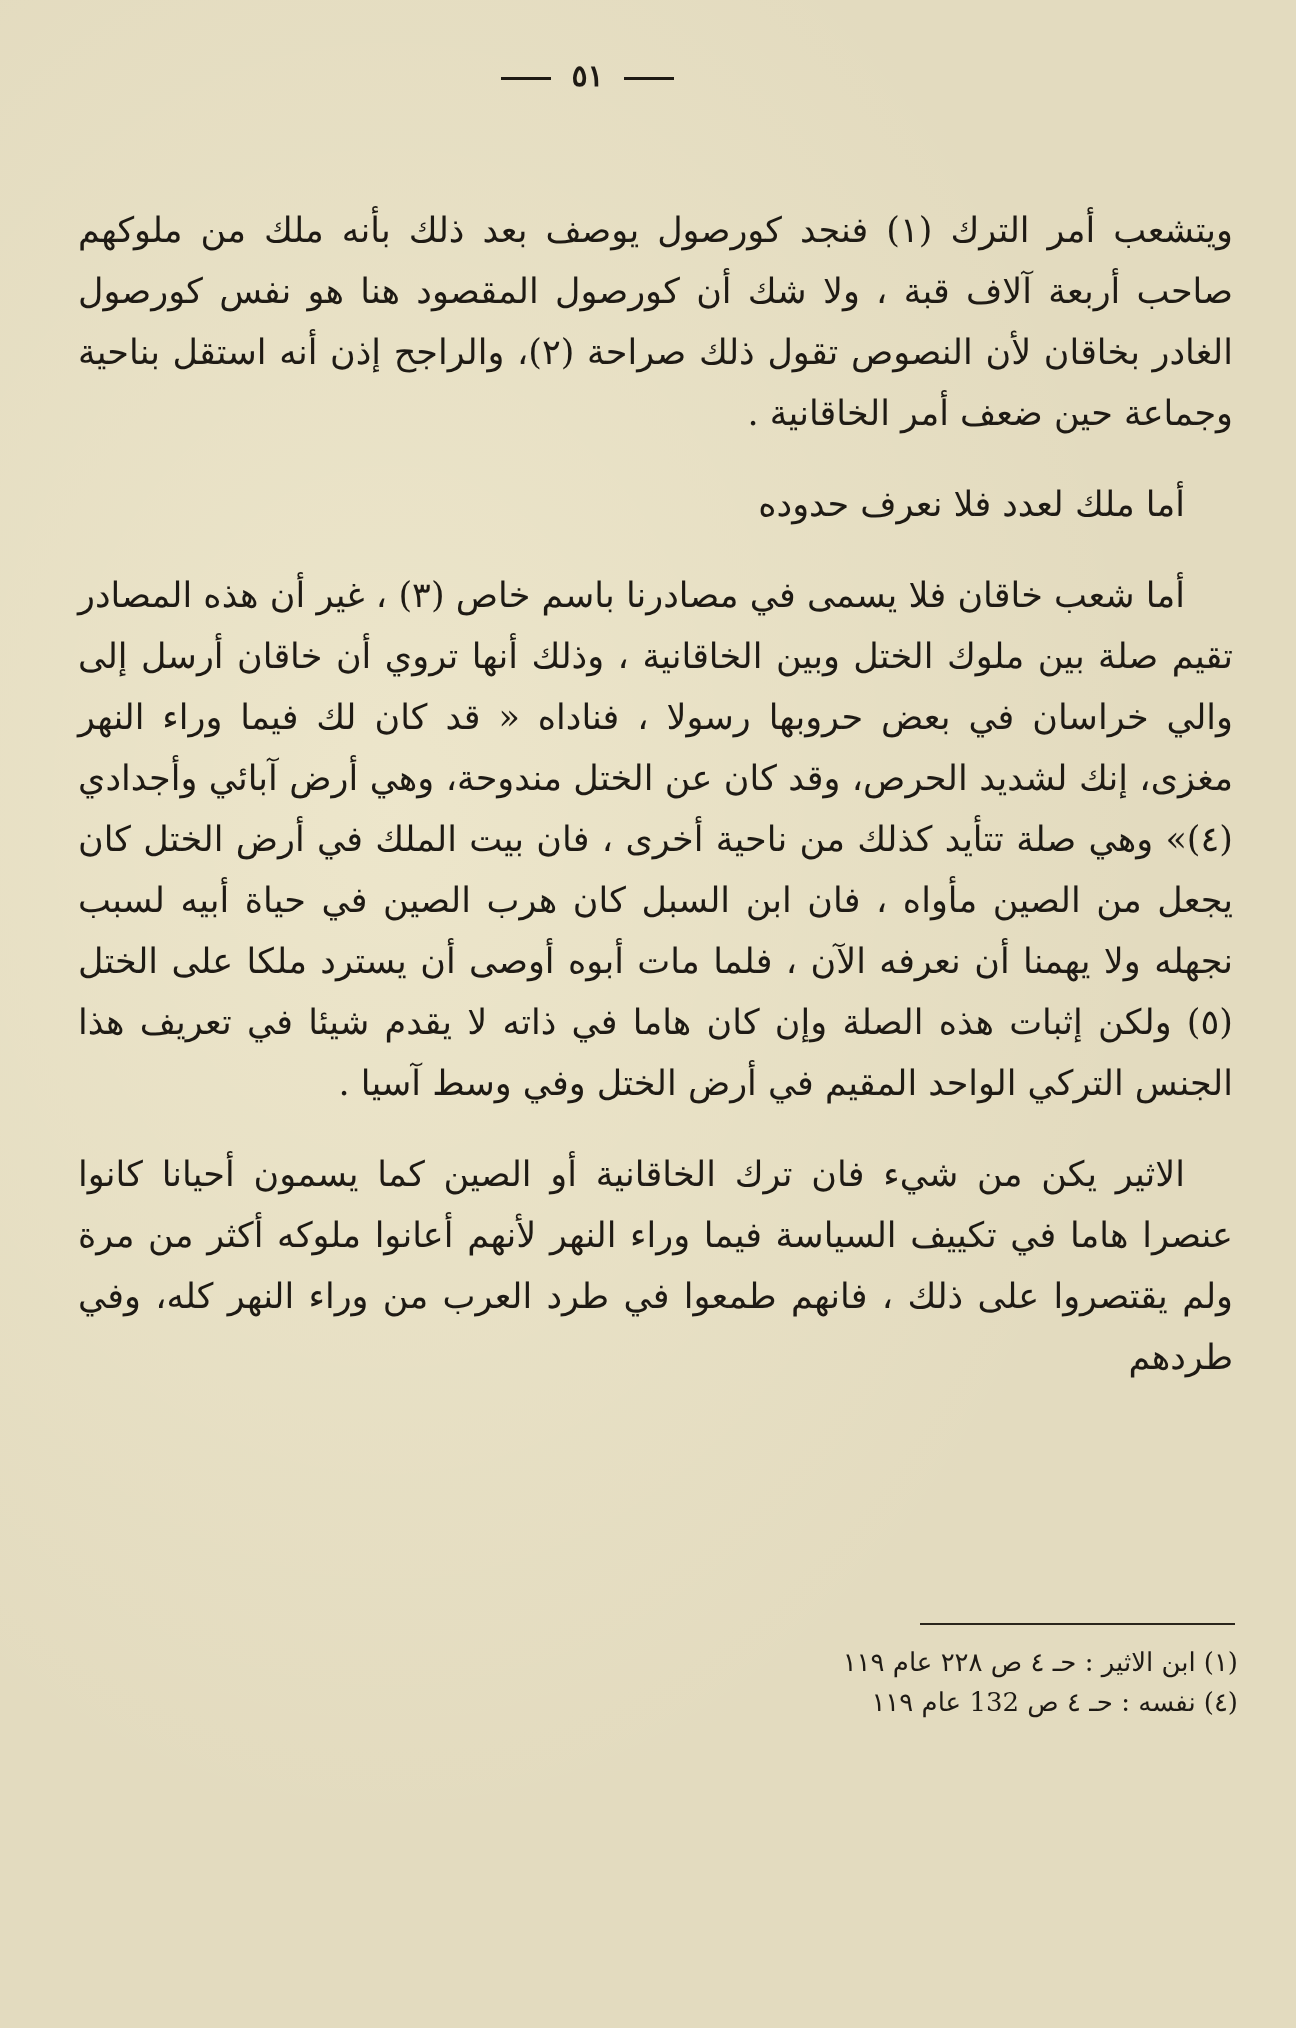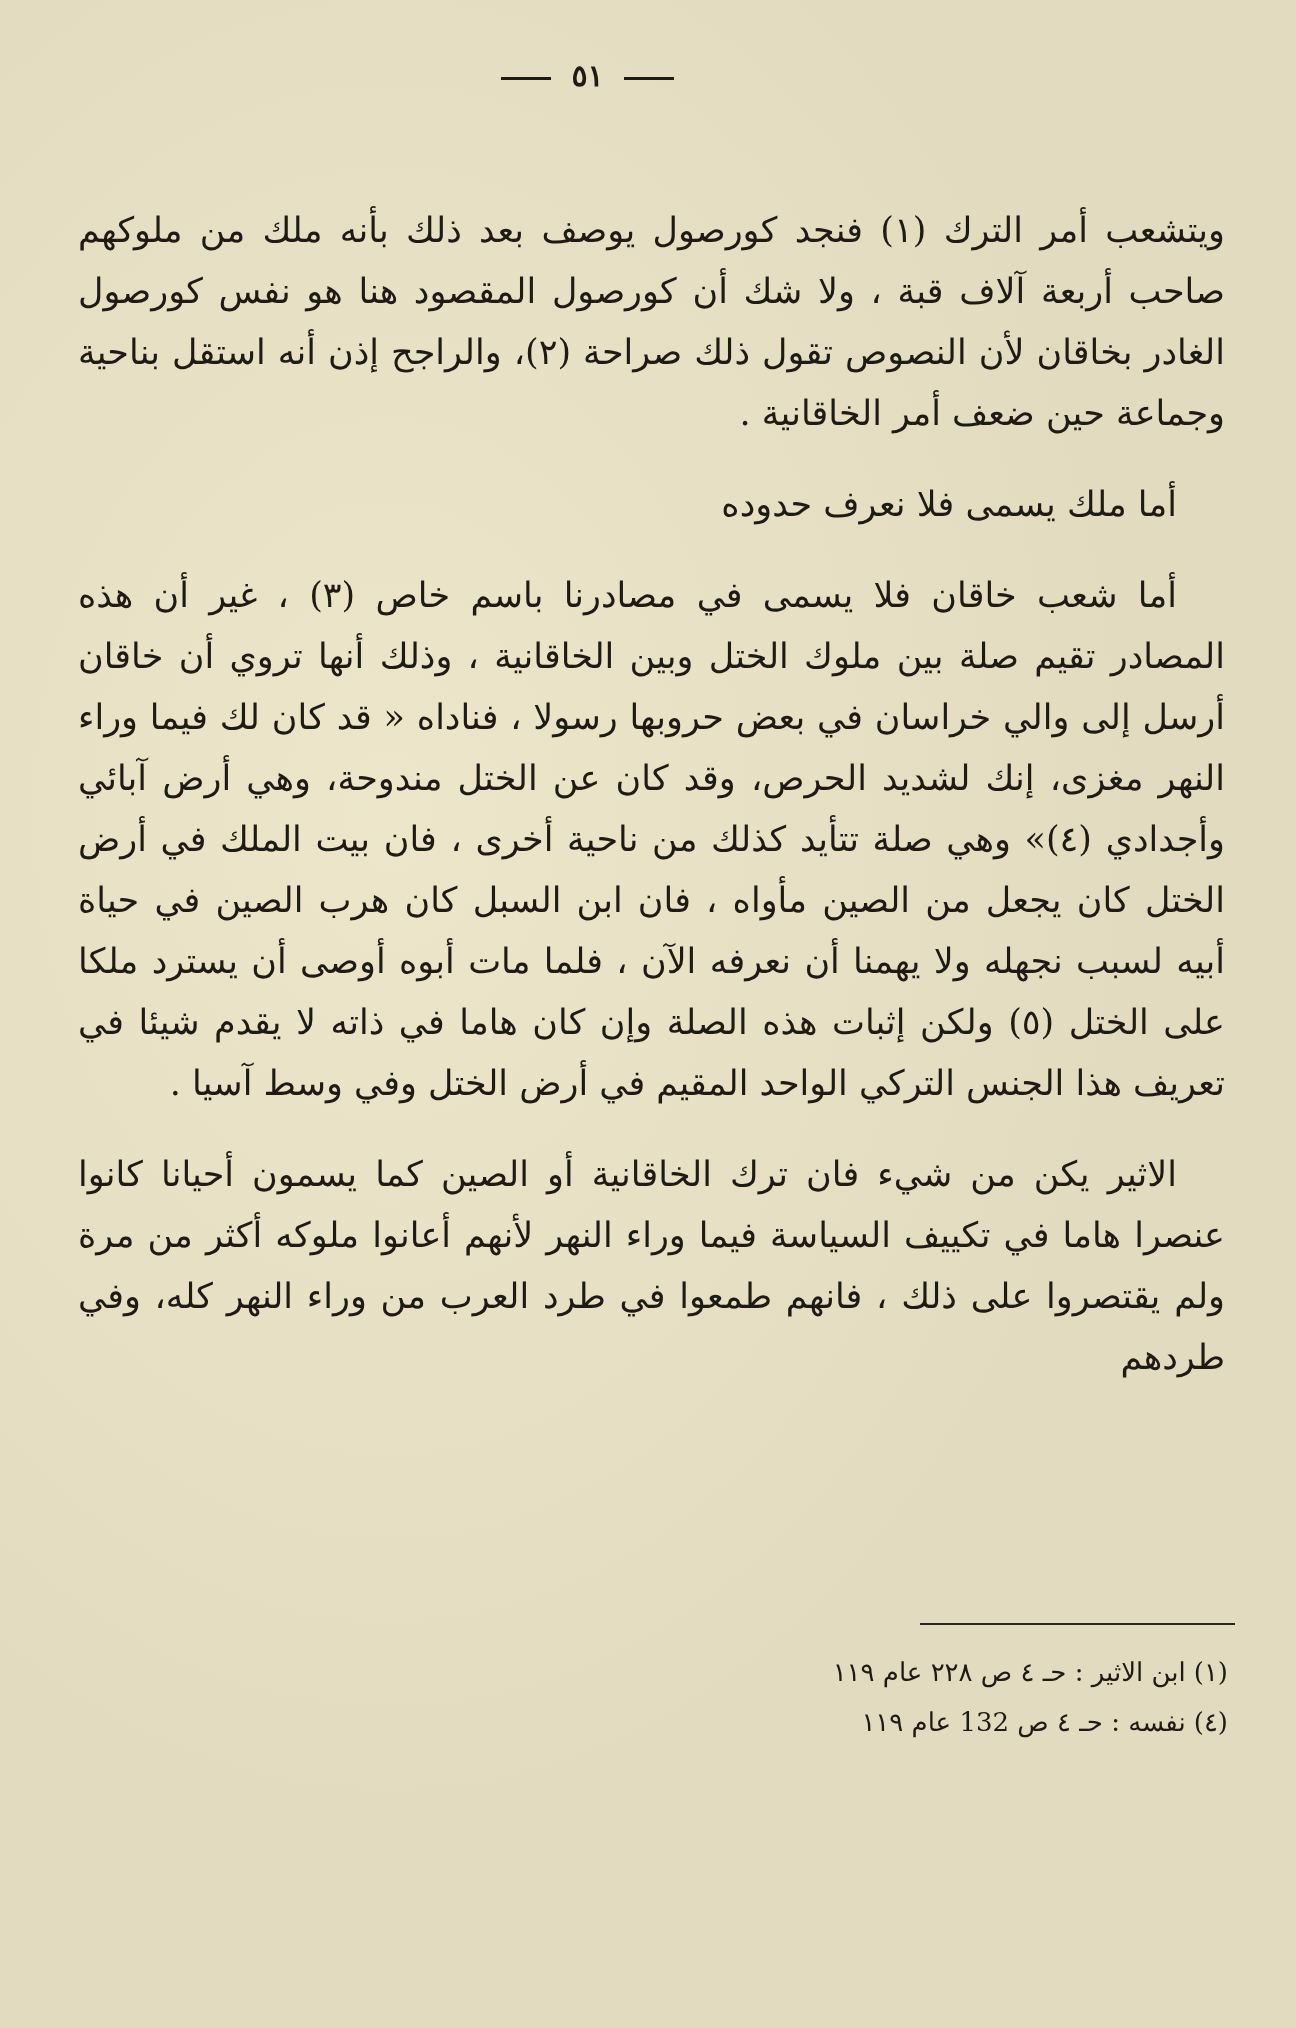--- a/index.html
+++ b/index.html
@@ -13,44 +13,44 @@
   }
   .page-number {
     position:absolute; top:58px; left:0; width:1175px;
     text-align:center; font-size:30px; font-weight:bold; letter-spacing:2px;
   }
   .page-number .dash { display:inline-block; width:50px; height:3px; background:#1e1a14; vertical-align:middle; margin:0 10px; }
   .main {
     position:absolute; top:200px; left:78px; width:1155px;
     direction:rtl; text-align:justify; font-size:35px; line-height:61px;
   }
-  .para { margin:0 8px 30px 0; text-indent:0; text-align-last:right; }
+  .para { margin:0 0 30px 0; text-indent:0; text-align-last:right; }
   .para.indent { text-indent:48px; }
   .rule {
     position:absolute; top:1623px; left:920px; width:315px; height:2px; background:#2a251c;
   }
   .footnotes {
     position:absolute; top:1642px; left:78px; width:1160px;
     direction:rtl; font-size:26px; line-height:40px; text-align:justify;
   }
-  .fn { margin:10px; text-align-last:right; }
+  .fn { margin:0; text-align-last:right; }
   .fn .num { margin-left:8px; }
 </style>
 </head>
 <body>
 
 <div class="page-number">
   <span class="dash"></span>
   <span>٥١</span>
   <span class="dash"></span>
 </div>
 
 <div class="main">
   <p class="para">ويتشعب أمر الترك (١) فنجد كورصول يوصف بعد ذلك بأنه ملك من ملوكهم صاحب أربعة آلاف قبة ، ولا شك أن كورصول المقصود هنا هو نفس كورصول الغادر بخاقان لأن النصوص تقول ذلك صراحة (٢)، والراجح إذن أنه استقل بناحية وجماعة حين ضعف أمر الخاقانية .</p>
-  <p class="para indent">أما ملك يسمى فلا نعرف حدوده</p>
+  <p class="para indent">أما ملك لعدد فلا نعرف حدوده</p>
   <p class="para indent">أما شعب خاقان فلا يسمى في مصادرنا باسم خاص (٣) ، غير أن هذه المصادر تقيم صلة بين ملوك الختل وبين الخاقانية ، وذلك أنها تروي أن خاقان أرسل إلى والي خراسان في بعض حروبها رسولا ، فناداه « قد كان لك فيما وراء النهر مغزى، إنك لشديد الحرص، وقد كان عن الختل مندوحة، وهي أرض آبائي وأجدادي (٤)» وهي صلة تتأيد كذلك من ناحية أخرى ، فان بيت الملك في أرض الختل كان يجعل من الصين مأواه ، فان ابن السبل كان هرب الصين في حياة أبيه لسبب نجهله ولا يهمنا أن نعرفه الآن ، فلما مات أبوه أوصى أن يسترد ملكا على الختل (٥) ولكن إثبات هذه الصلة وإن كان هاما في ذاته لا يقدم شيئا في تعريف هذا الجنس التركي الواحد المقيم في أرض الختل وفي وسط آسيا .</p>
   <p class="para indent">الاثير يكن من شيء فان ترك الخاقانية أو الصين كما يسمون أحيانا كانوا عنصرا هاما في تكييف السياسة فيما وراء النهر لأنهم أعانوا ملوكه أكثر من مرة ولم يقتصروا على ذلك ، فانهم طمعوا في طرد العرب من وراء النهر كله، وفي طردهم</p>
 </div>
 
 <div class="rule"></div>
 
 <div class="footnotes">
   <p class="fn"><span class="num">(١)</span><span>ابن الاثير : حـ ٤ ص ٢٢٨ عام ١١٩</span></p>
   <p class="fn"><span class="num">(٤)</span><span>نفسه : حـ ٤ ص 132 عام ١١٩</span></p>
 </div>

